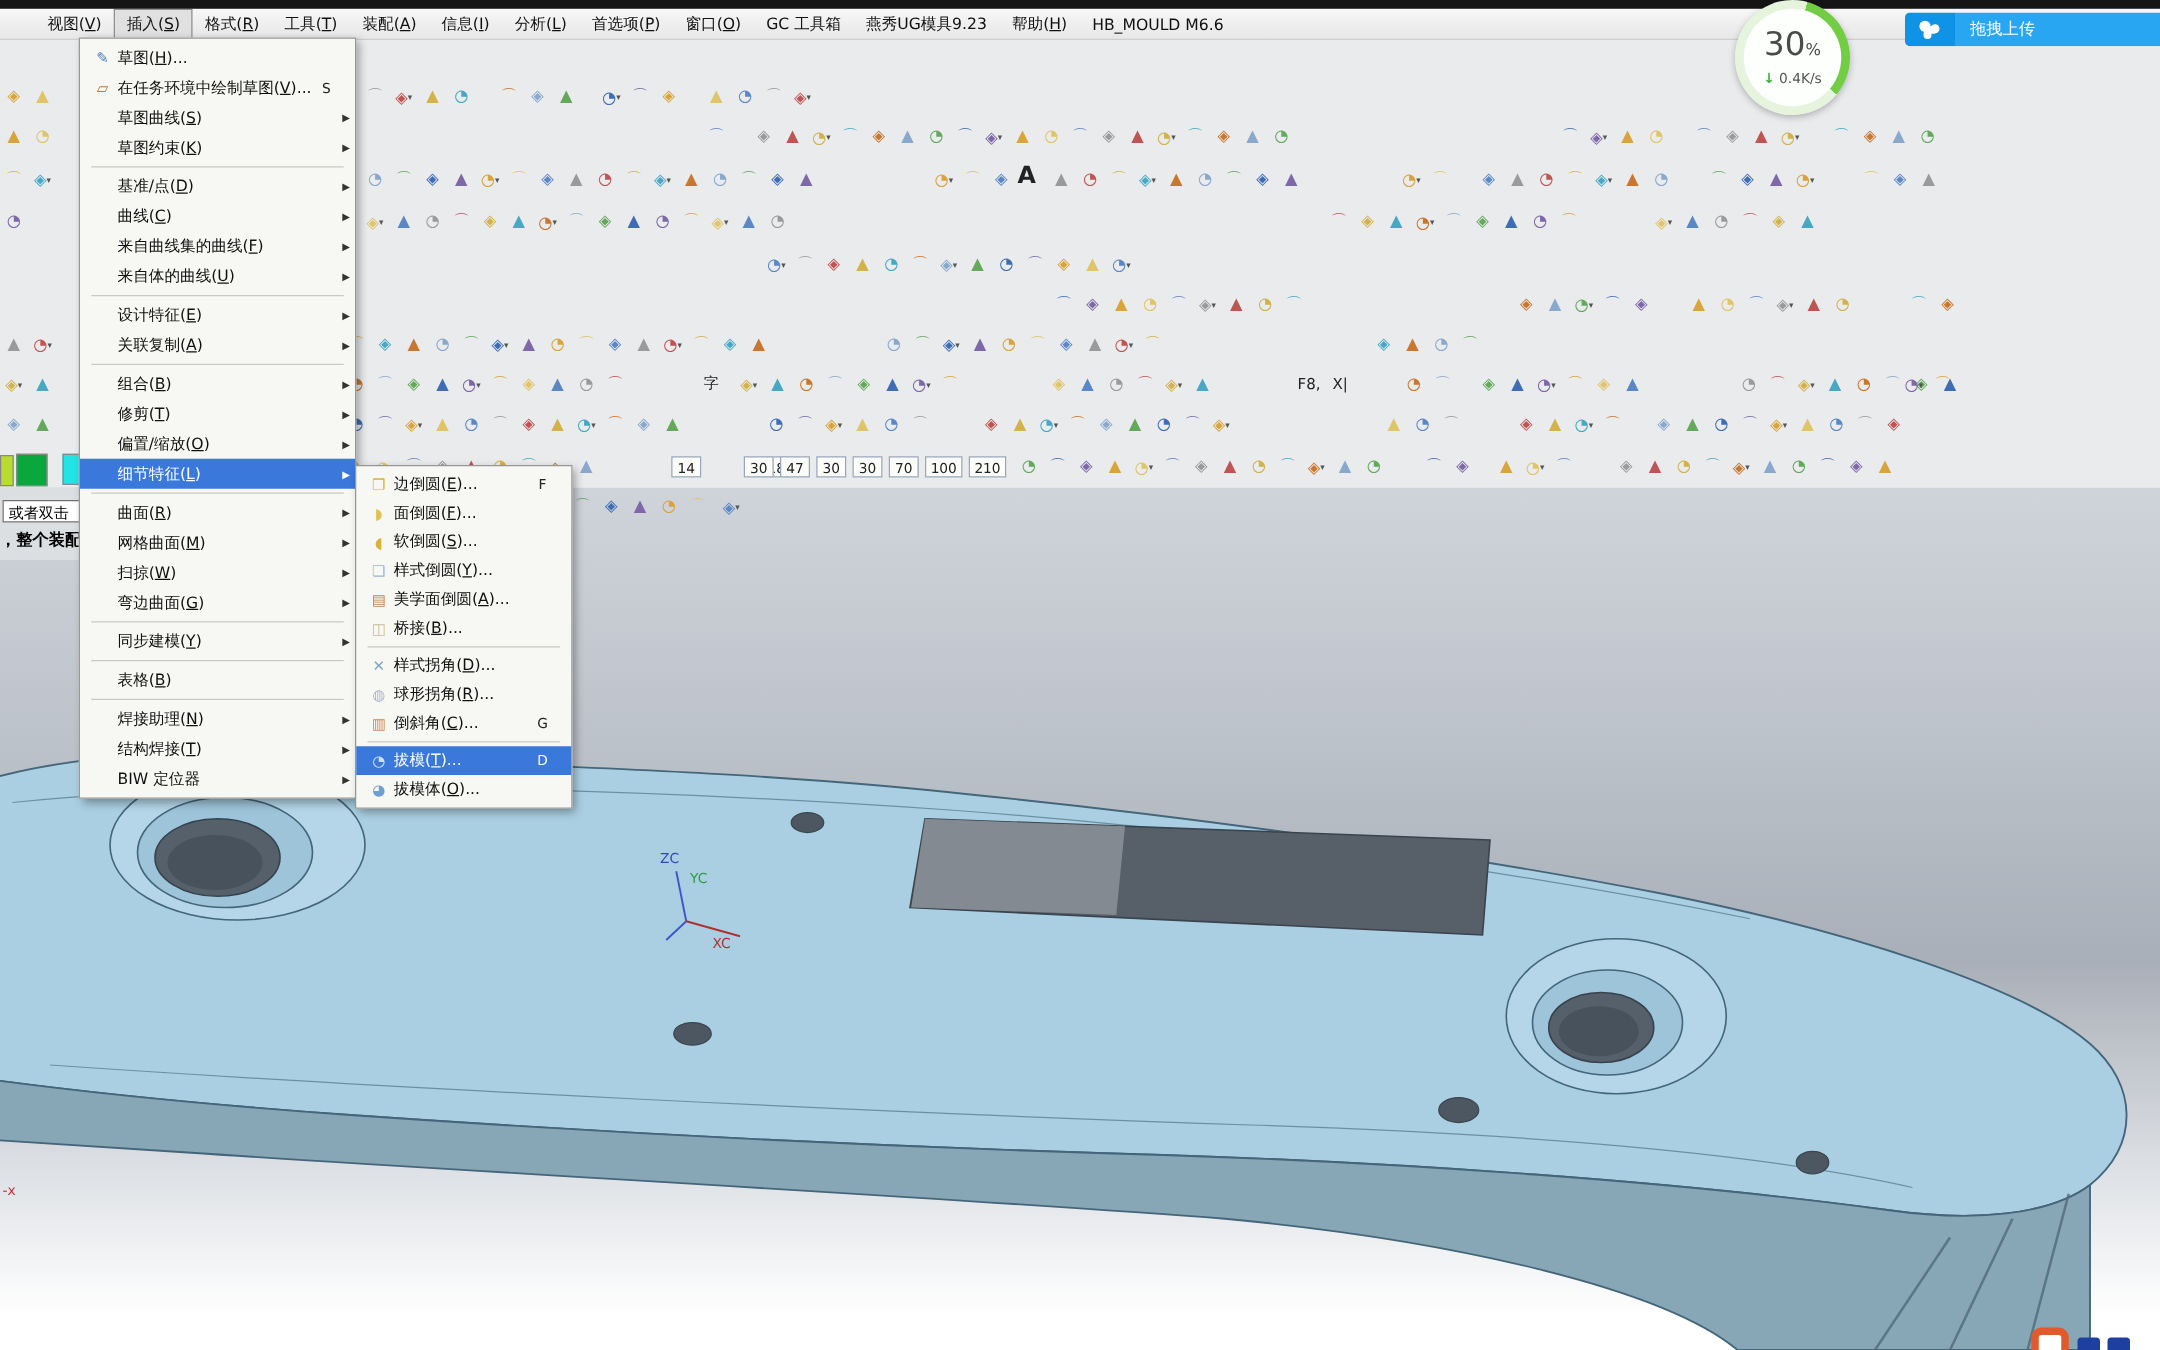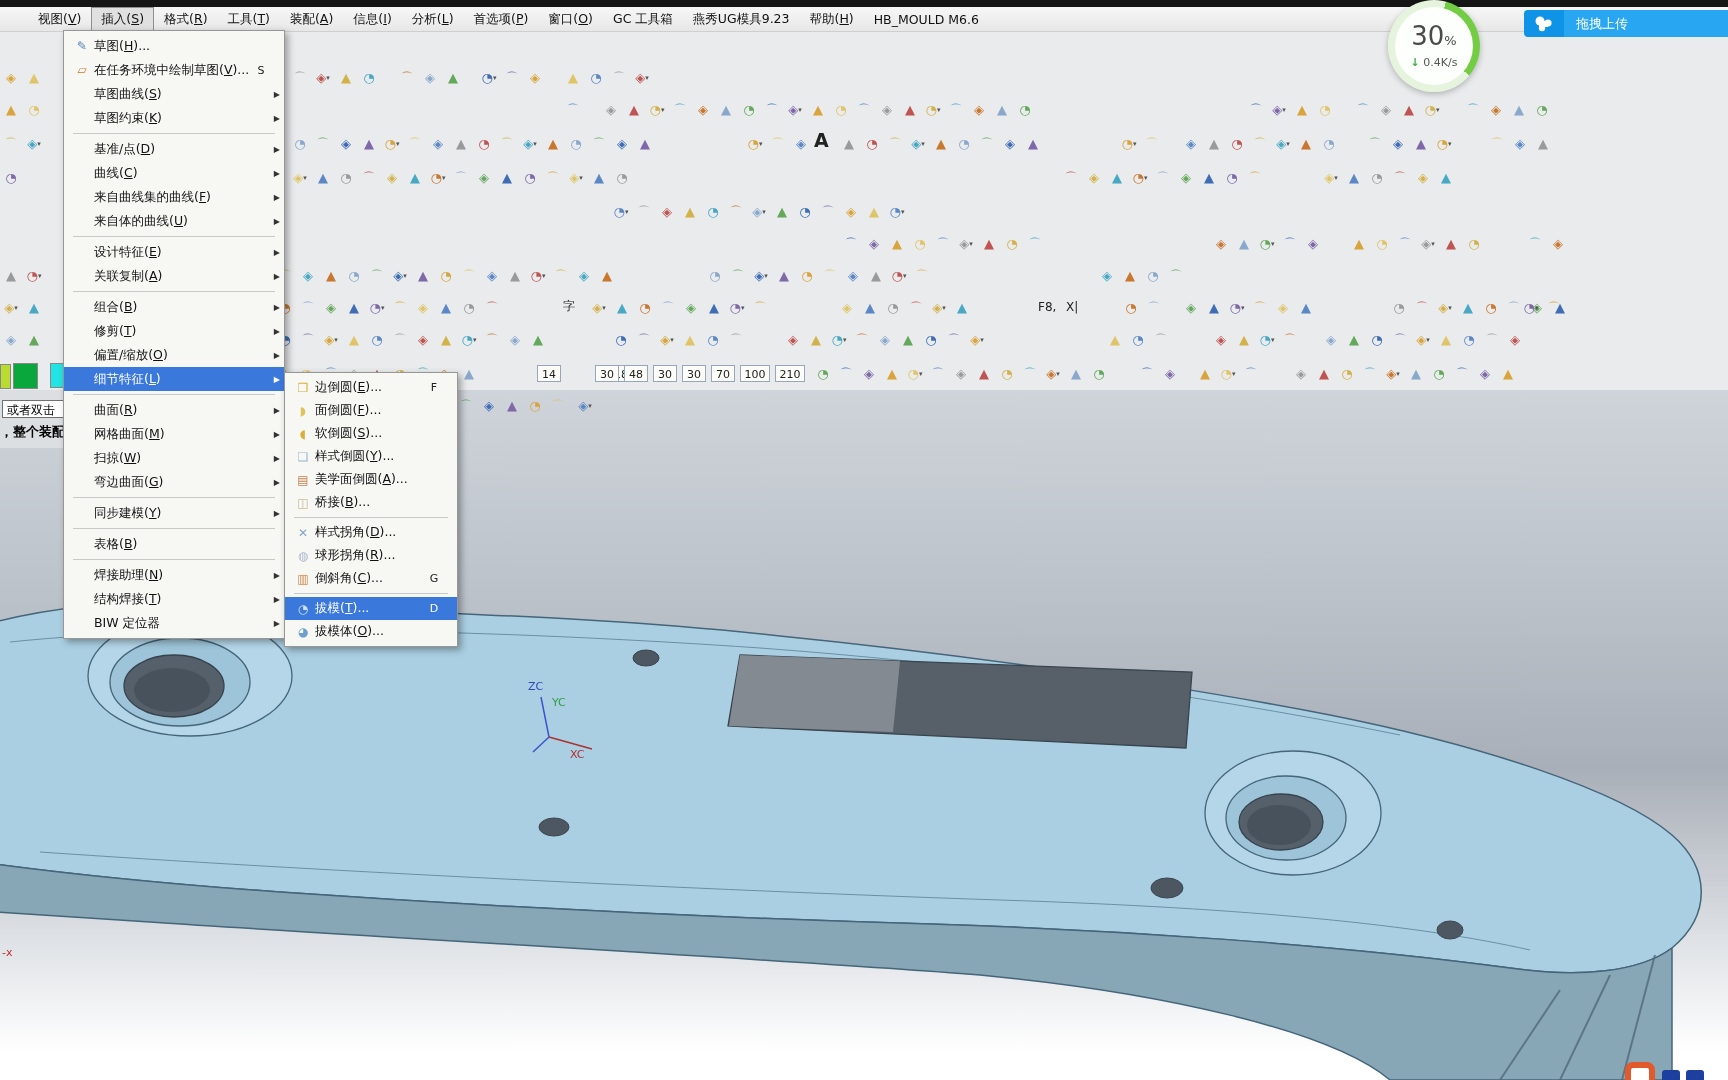--- a/index.html
+++ b/index.html
@@ -417,21 +417,21 @@
       <div class="ticon" style="left: 432px; top: 362px; color: rgb(138, 168, 204);">◔<span class="dd">▾</span></div>
       <div class="ticon" style="left: 455px; top: 362px; color: rgb(100, 168, 92);">⌒</div>
       <div class="ticon" style="left: 478px; top: 362px; color: rgb(63, 109, 181);">◈</div>
       <div class="ticon" style="left: 501px; top: 362px; color: rgb(126, 104, 168);">▲</div>
       <div class="ticon" style="left: 524px; top: 362px; color: rgb(217, 164, 60);">◔</div>
       <div class="ticon" style="left: 547px; top: 362px; color: rgb(224, 196, 104);">⌒</div>
       <div class="ticon" style="left: 574px; top: 362px; color: rgb(91, 135, 197);">◈<span class="dd">▾</span></div>
       <div class="numbtn" style="left: 537px; top: 333px; width: 24px;">14</div>
       <div class="numbtn" style="left: 566px; top: 333px; width: 24px; margin-left: 43px;">18</div>
       <div class="numbtn" style="left: 595px; top: 333px; width: 24px;">30</div>
-      <div class="numbtn" style="left: 624px; top: 333px; width: 24px;">48</div>
+      <div class="numbtn" style="left: 624px; top: 333px; width: 24px;">47</div>
       <div class="numbtn" style="left: 653px; top: 333px; width: 24px;">30</div>
       <div class="numbtn" style="left: 682px; top: 333px; width: 24px;">30</div>
       <div class="numbtn" style="left: 711px; top: 333px; width: 24px;">70</div>
       <div class="numbtn" style="left: 740px; top: 333px; width: 30px;">100</div>
       <div class="numbtn" style="left: 775px; top: 333px; width: 30px;">210</div>
       <div class="tlabel" style="left: 563px; top: 266px;">字</div>
       <div class="tlabel" style="left: 814px; top: 97px; font-size: 19px; font-weight: bold;">A</div>
       <div class="tlabel" style="left: 1038px; top: 268px;">F8,</div>
       <div class="tlabel" style="left: 1066px; top: 268px;">X|</div>
       <div class="swatch" style="left: 0px; top: 332px; width: 11px; height: 25px; background: rgb(184, 221, 48);"></div>

